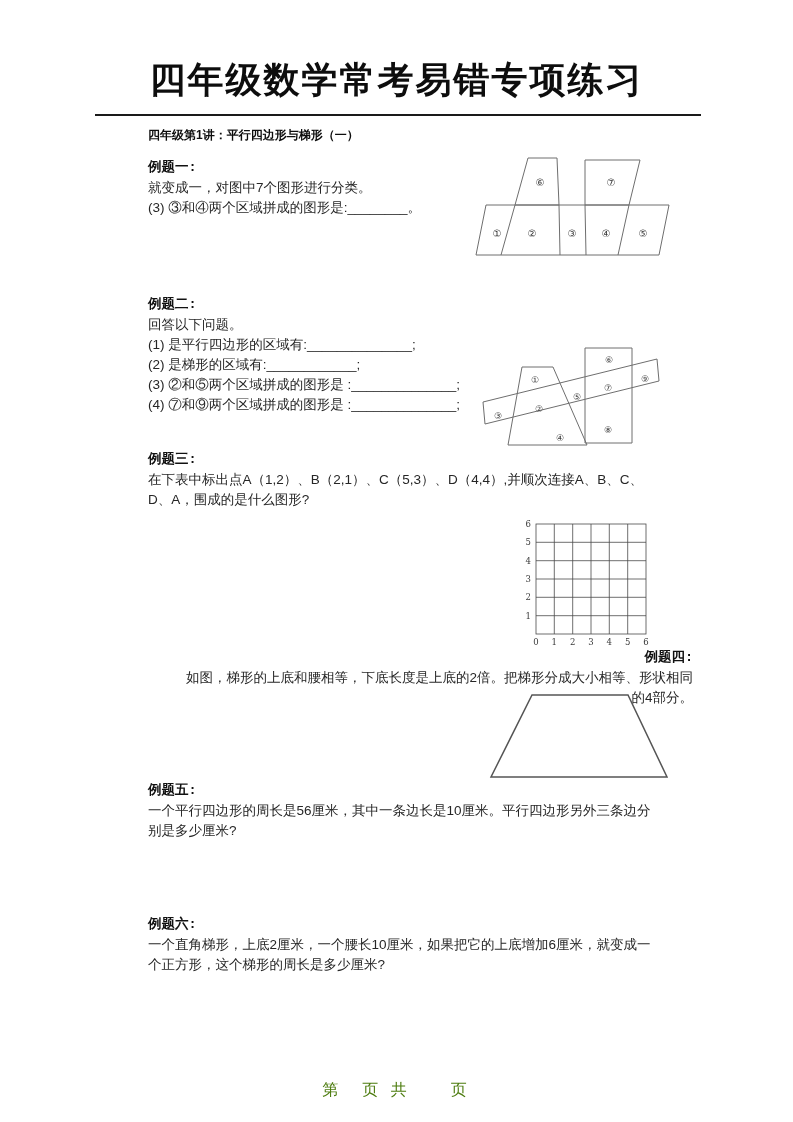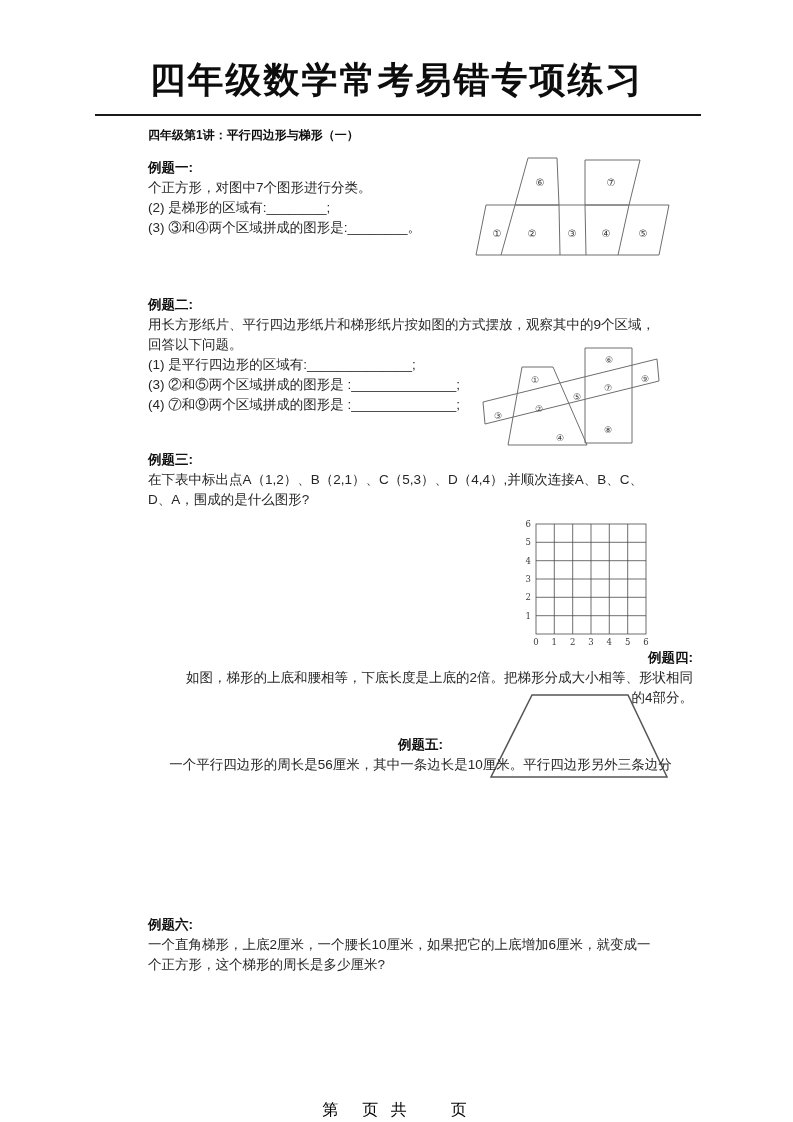--- a/index.html
+++ b/index.html
@@ -16,45 +16,44 @@
     border-top:2.5px solid #1a1a1a;
   }
   .section-heading {
     position:absolute; top:127px; left:148px;
     font-size:12px; font-weight:700; color:#0d0d0d;
   }
   .problem {
     position:absolute; left:148px; width:545px;
     font-size:13.5px; line-height:20px; color:#262626;
   }
-  .p-label { font-weight:700; color:#111; }
+  .p-label { font-weight:700; color:#111;font-family:Liberation Mono, monospace; }
   .fig { position:absolute; }
   .fig svg { display:block; }
   .fig text {
     font-family:"DejaVu Serif","Liberation Serif",serif;
     fill:#3a3a3a;
   }
   .footer {
     position:absolute; top:1080px; left:0; width:100%; text-align:center;
-    font-size:16px; color:#000000; letter-spacing:4px;margin-top:20px;
+    font-size:16px; color:#4d7c0f; letter-spacing:4px;
   }
 </style>
 </head>
 <body>
 
 <div class="page">
 
   <div class="doc-title">四年级数学常考易错专项练习</div>
   <div class="title-rule"></div>
   <div class="section-heading">四年级第1讲：平行四边形与梯形（一）</div>
 
   <div class="problem" style="top:158px;">
     <div class="p-label">例题一:</div>
-    <div>个正方形，对图中7个图形进行分类。</div>
-    <div>(2) 是梯形的区域有:________;</div>
+    <div>就变成一，对图中7个图形进行分类。</div>
     <div>(3) ③和④两个区域拼成的图形是:________。</div>
   </div>
 
   <div class="fig" style="left:475px; top:150px;">
     <svg width="215" height="113" viewBox="0 0 215 113">
       <g fill="none" stroke="#6e6e6e" stroke-width="1">
         <polygon points="11,55 194,55 184,105 1,105"></polygon>
         <polygon points="53,8 82,8 84,55 40,55"></polygon>
         <polygon points="110,10 165,10 154,55 110,55"></polygon>
         <line x1="40" y1="55" x2="26" y2="105"></line>
@@ -69,23 +68,23 @@
         <text x="131" y="87">④</text>
         <text x="168" y="87">⑤</text>
         <text x="65" y="36">⑥</text>
         <text x="136" y="36">⑦</text>
       </g>
     </svg>
   </div>
 
   <div class="problem" style="top:295px;">
     <div class="p-label">例题二:</div>
-    <div>用长方形纸片、平行四边形纸片和梯形纸片按如图的方式摆放，观察其中的9个区域，</div>
     <div>回答以下问题。</div>
     <div>(1) 是平行四边形的区域有:______________;</div>
+    <div>(2) 是梯形的区域有:____________;</div>
     <div>(3) ②和⑤两个区域拼成的图形是 :______________;</div>
     <div>(4) ⑦和⑨两个区域拼成的图形是 :______________;</div>
   </div>
 
   <div class="fig" style="left:482px; top:342px;">
     <svg width="200" height="112" viewBox="0 0 200 112">
       <g fill="none" stroke="#6e6e6e" stroke-width="1">
         <polygon points="1,60 175,17 177,39 3,82"></polygon>
         <polygon points="40,25 71,25 105,103 26,103"></polygon>
         <polygon points="103,6 150,6 150,101 103,101"></polygon>
@@ -150,23 +149,24 @@
     <div>如图，梯形的上底和腰相等，下底长度是上底的2倍。把梯形分成大小相等、形状相同</div>
     <div>的4部分。</div>
   </div>
 
   <div class="fig" style="left:470px; top:690px;">
     <svg width="232" height="95" viewBox="0 0 232 95">
       <polygon points="62,5 158,5 197,87 21,87" fill="none" stroke="#555555" stroke-width="1.5"></polygon>
     </svg>
   </div>
 
-  <div class="problem" style="top:735px;text-align:center;">
+  <div class="problem" style="top:781px;">
     <div class="p-label">例题五:</div>
     <div>一个平行四边形的周长是56厘米，其中一条边长是10厘米。平行四边形另外三条边分</div>
+    <div>别是多少厘米?</div>
   </div>
 
   <div class="problem" style="top:915px;">
     <div class="p-label">例题六:</div>
     <div>一个直角梯形，上底2厘米，一个腰长10厘米，如果把它的上底增加6厘米，就变成一</div>
     <div>个正方形，这个梯形的周长是多少厘米?</div>
   </div>
 
   <div class="footer">第　页 共　　页</div>
 

